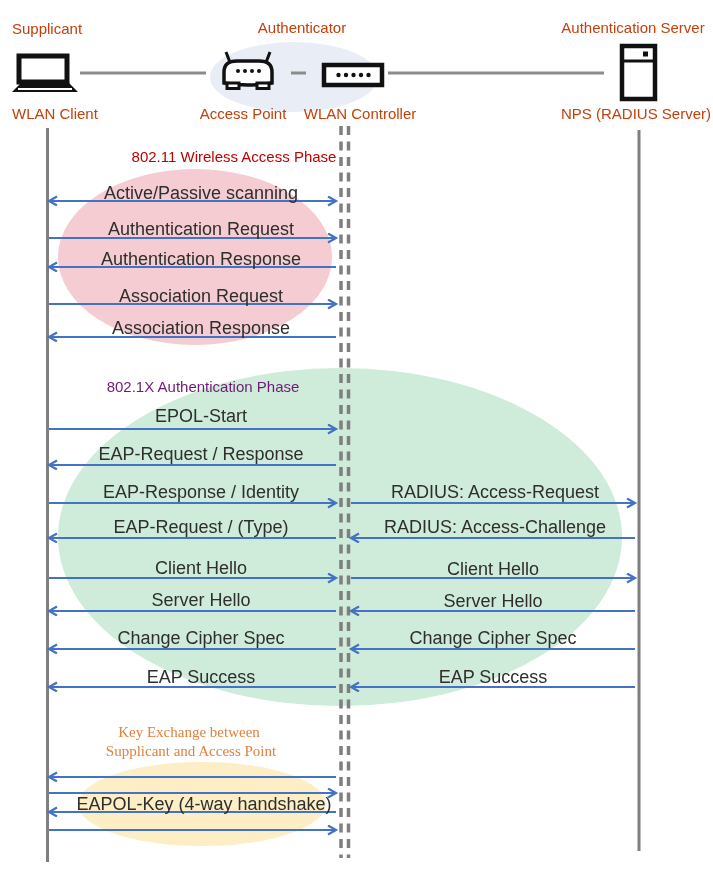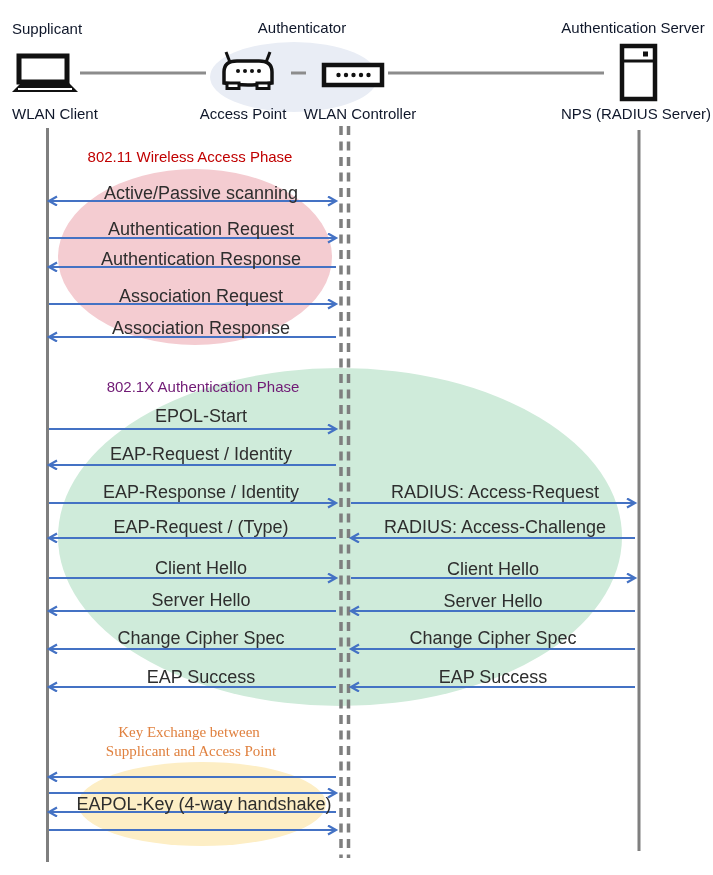--- a/index.html
+++ b/index.html
@@ -1,27 +1,27 @@
 <!DOCTYPE html>
 <html><head>
 <meta charset="utf-8">
 <style>
   html,body { margin:0; padding:0; background:#fff; }
   .canvas {
     position:relative; width:713px; height:875px; background:#ffffff;
     font-family:"Liberation Sans", sans-serif; overflow:hidden;
   }
   .svg-layer { position:absolute; left:0; top:0; }
-  .lbl { position:absolute; white-space:nowrap; color:#0f172a; font-size:15px; }
+  .lbl { position:absolute; white-space:nowrap; color:#c2410c; font-size:15px; }
   .lbl.center { transform:translateX(-50%); }
   .msg { position:absolute; transform:translateX(-50%); white-space:nowrap;
          color:#2e2e2e; font-size:18px; }
   .phase-title { position:absolute; transform:translateX(-50%); white-space:nowrap;
                  font-size:15px; }
-  .phase1 { color:#C00000; }
+  .phase1 { color:#C00000;margin-left:44px; }
   .phase2 { color:#701a75; }
   .phase3 { color:#E0813F;font-family:Liberation Serif, serif; }
 </style>
 </head>
 <body>
 
 <div class="canvas">
 
   <svg class="svg-layer" width="713" height="875" viewBox="0 0 713 875">
     <defs>
@@ -118,21 +118,21 @@
   <div class="phase-title phase3" style="left:189px; top:724px">Key Exchange between</div>
   <div class="phase-title phase3" style="left:191px; top:743px">Supplicant and Access Point</div>
 
   <div class="msg" style="left:201px; top:183px">Active/Passive scanning</div>
   <div class="msg" style="left:201px; top:219px">Authentication Request</div>
   <div class="msg" style="left:201px; top:249px">Authentication Response</div>
   <div class="msg" style="left:201px; top:286px">Association Request</div>
   <div class="msg" style="left:201px; top:318px">Association Response</div>
 
   <div class="msg" style="left:201px; top:406px">EPOL-Start</div>
-  <div class="msg" style="left:201px; top:444px">EAP-Request / Identity</div>
+  <div class="msg" style="left:201px; top:444px">EAP-Request / Response</div>
   <div class="msg" style="left:201px; top:482px">EAP-Response / Identity</div>
   <div class="msg" style="left:201px; top:517px">EAP-Request / (Type)</div>
   <div class="msg" style="left:201px; top:558px">Client Hello</div>
   <div class="msg" style="left:201px; top:590px">Server Hello</div>
   <div class="msg" style="left:201px; top:628px">Change Cipher Spec</div>
   <div class="msg" style="left:201px; top:667px">EAP Success</div>
 
   <div class="msg" style="left:495px; top:482px">RADIUS: Access-Request</div>
   <div class="msg" style="left:495px; top:517px">RADIUS: Access-Challenge</div>
   <div class="msg" style="left:493px; top:559px">Client Hello</div>

